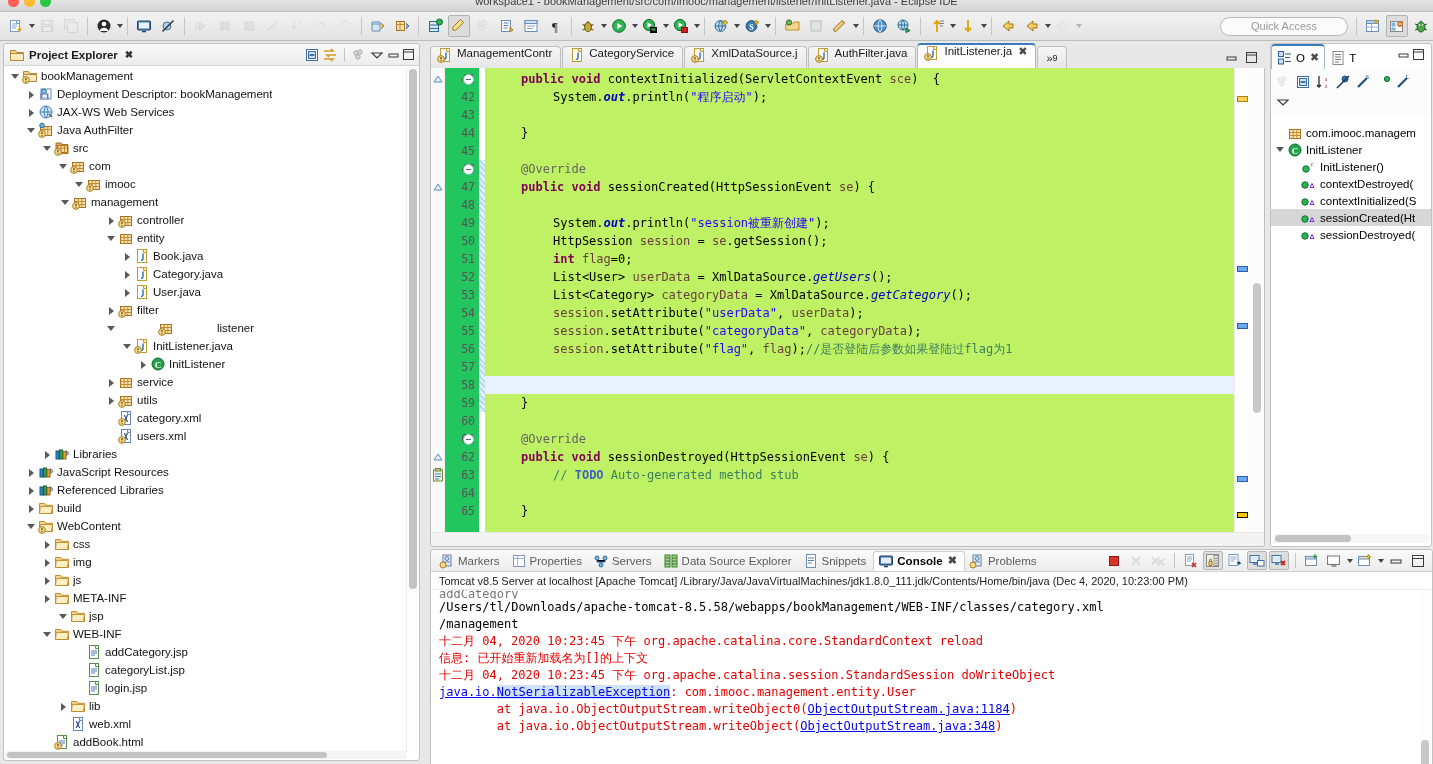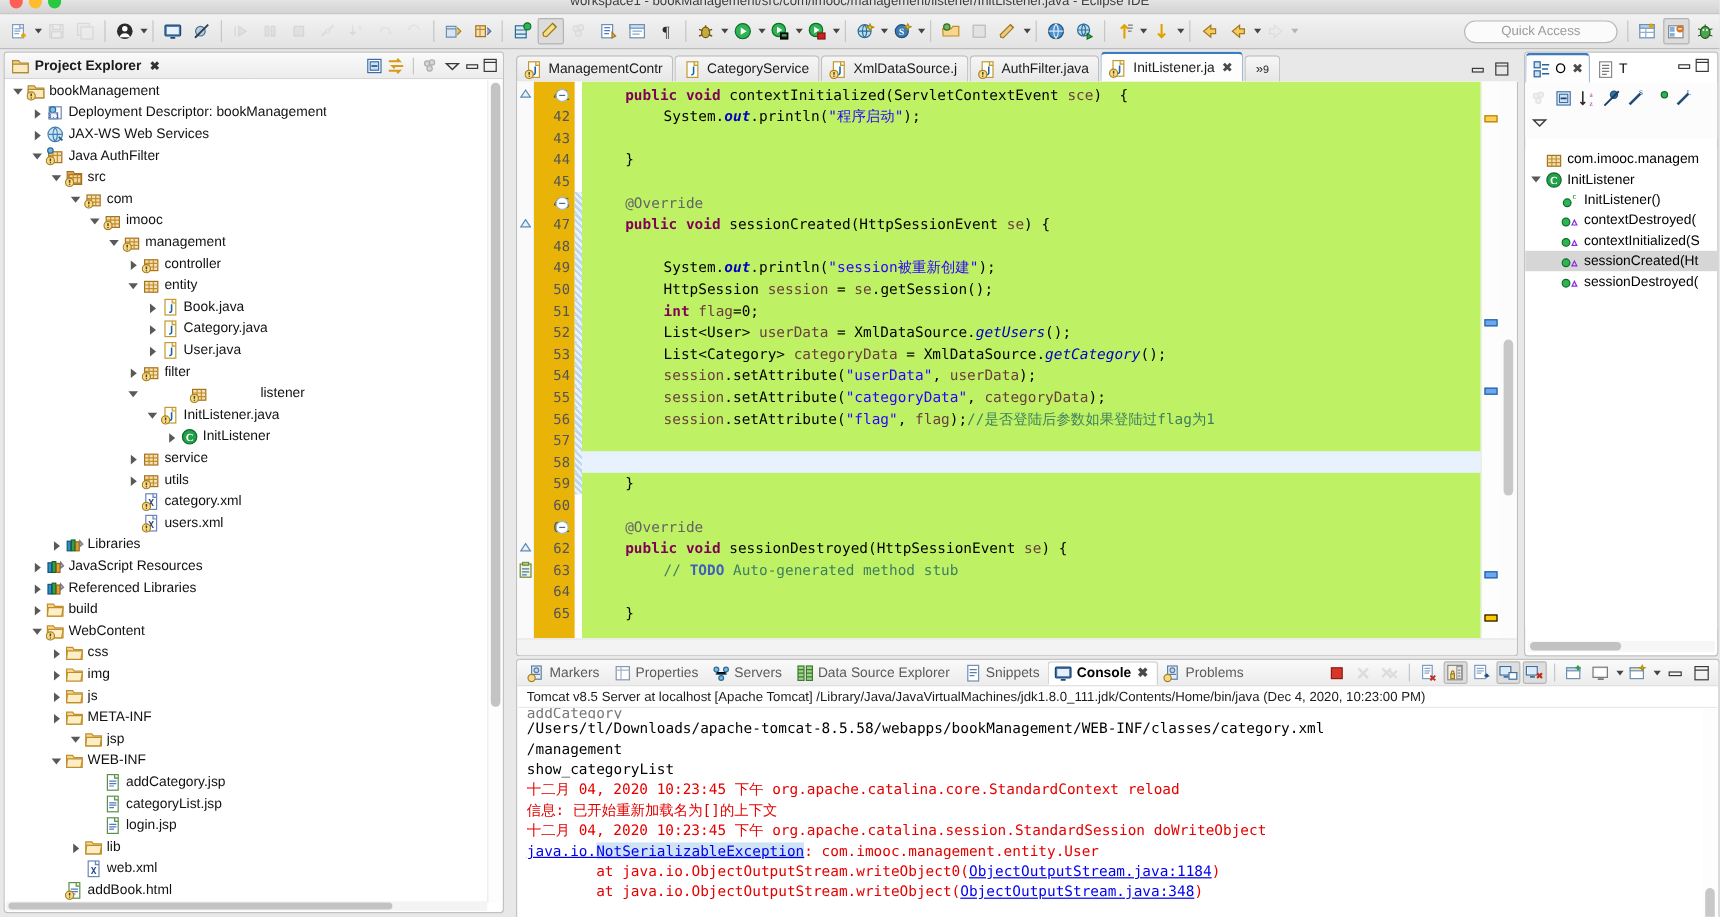--- a/index.html
+++ b/index.html
@@ -119,21 +119,21 @@
     position: absolute; left: 1px; right: 13px; bottom: 1px; height: 8px; background: #f4f4f4;
   }
   .hscroll-thumb { position: absolute; left: 2px; top: 1px; height: 6px; border-radius: 3px; background: #c3c3c3; }
 
   
   #editor-area { left: 430px; top: 2px; width: 835px; height: 504px;
                  background: transparent; border: none; }
   .edtabs { position: absolute; left: 0; top: 0; height: 25px; width: 835px;
             display: flex; align-items: flex-end; }
   .edtab {
-    height: 23px; display: flex; align-items: center; gap: 4px;
+    height: 23px; display: flex; align-items: flex-start; gap: 4px;
     padding: 0 8px 0 6px; font-size: 11.5px; color: #1a1a1a;
     background: linear-gradient(#f6f6f6, #e6e6e6);
     border: 1px solid #bfbfbf; border-bottom: none;
     border-radius: 4px 4px 0 0; margin-right: 1px;
     white-space: nowrap; position: relative; top: 1px;
   }
   .edtab.active {
     background: #fdfdfd; height: 25px; top: 0;
     border-color: #9fb9d6; border-top: 2px solid #3b7bbf;
     font-weight: 400;
@@ -150,21 +150,21 @@
     margin-left: auto; display: flex; align-items: center; gap: 7px;
     padding: 0 7px 4px 0;
   }
   .edbody {
     position: absolute; left: 0; top: 25px; width: 835px; height: 479px;
     background: #fff; border: 1px solid #bfbfbf; border-top: none;
     border-radius: 0 0 3px 3px; overflow: hidden;
   }
   .annobar { position: absolute; left: 0; top: 0; width: 14px; bottom: 14px; background: #fafafa;
              border-right: 1px solid #efefef; }
-  .gutter { position: absolute; left: 14px; top: 0; width: 34px; bottom: 14px; background: #eab308; }
+  .gutter { position: absolute; left: 14px; top: 0; width: 34px; bottom: 14px; background: #22c55e; }
   .changebar { position: absolute; left: 48px; top: 0; width: 6px; bottom: 14px; background: #fff; }
   .codearea { position: absolute; left: 54px; top: 0; right: 30px; bottom: 14px; background: #bef264;
               overflow: hidden; }
   .overview { position: absolute; right: 14px; top: 0; width: 16px; bottom: 14px;
               background: #fdfdfd; border-left: 1px solid #ededed; }
   .edvscroll { position: absolute; right: 0; top: 0; width: 14px; bottom: 14px; background: #fcfcfc; }
   .edvthumb { position: absolute; left: 3px; width: 8px; border-radius: 4px; background: #c8c8c8; }
   .edhscroll { position: absolute; left: 0; right: 0; bottom: 0; height: 14px;
                background: #f3f3f3; border-top: 1px solid #e6e6e6; }
 
@@ -755,21 +755,21 @@
                 <path d="M2.5 7.5h11M2.5 10.5h11M6.2 4.5v9M9.8 4.5v9" stroke="#c08f2c"></path>
                 <g>
                   <circle cx="4" cy="12" r="3.4" fill="#f5d98c" stroke="#a9801f"></circle>
                   <path d="M4 10v2.3" stroke="#5a4206" stroke-width="1.2"></path>
                   <circle cx="4" cy="13.6" r=".6" fill="#5a4206"></circle>
                 </g>
               </svg>
             </span>
             <span class="tlabel">imooc</span>
           </div>
-          <div class="trow" style="padding-left: 86px;">
+          <div class="trow" style="padding-left: 56px;">
             <span class="twist expanded"></span>
             <span class="ticon">
               <svg class="ic" viewBox="0 0 16 16" width="16" height="16">
                 <rect x="2.5" y="4.5" width="11" height="9" fill="#f6e0b4" stroke="#a4711c"></rect>
                 <path d="M2.5 7.5h11M2.5 10.5h11M6.2 4.5v9M9.8 4.5v9" stroke="#c08f2c"></path>
                 <g>
                   <circle cx="4" cy="12" r="3.4" fill="#f5d98c" stroke="#a9801f"></circle>
                   <path d="M4 10v2.3" stroke="#5a4206" stroke-width="1.2"></path>
                   <circle cx="4" cy="13.6" r=".6" fill="#5a4206"></circle>
                 </g>
@@ -1718,21 +1718,20 @@
                 </svg>
               </span>
             </div>
           </div>
       </div>
       <div class="console-sub">Tomcat v8.5 Server at localhost [Apache Tomcat] /Library/Java/JavaVirtualMachines/jdk1.8.0_111.jdk/Contents/Home/bin/java (Dec 4, 2020, 10:23:00 PM)</div>
       <div class="console-body" id="cs-body">
           <div class="cline" style="height: 9px; line-height: 9px; overflow: hidden; color: rgb(119, 119, 119);">addCategory</div>
           <div class="cline">/Users/tl/Downloads/apache-tomcat-8.5.58/webapps/bookManagement/WEB-INF/classes/category.xml</div>
           <div class="cline">/management</div>
-          <div class="cline">show_categoryList</div>
           <div class="cline cl-err">十二月 04, 2020 10:23:45 下午 org.apache.catalina.core.StandardContext reload</div>
           <div class="cline cl-err">信息: 已开始重新加载名为[]的上下文</div>
           <div class="cline cl-err">十二月 04, 2020 10:23:45 下午 org.apache.catalina.session.StandardSession doWriteObject</div>
           <div class="cline"><span class="cl-link">java.io.</span><span class="cl-sel">NotSerializableException</span><span class="cl-err">: com.imooc.management.entity.User</span></div>
           <div class="cline"><span class="cl-err">	at java.io.ObjectOutputStream.writeObject0(</span><span class="cl-link">ObjectOutputStream.java:1184</span><span class="cl-err">)</span></div>
           <div class="cline"><span class="cl-err">	at java.io.ObjectOutputStream.writeObject(</span><span class="cl-link">ObjectOutputStream.java:348</span><span class="cl-err">)</span></div>
         </div>
       <div class="cvscroll">
         <div class="cvthumb" style="top:150px;height:45px;"></div>
       </div>

